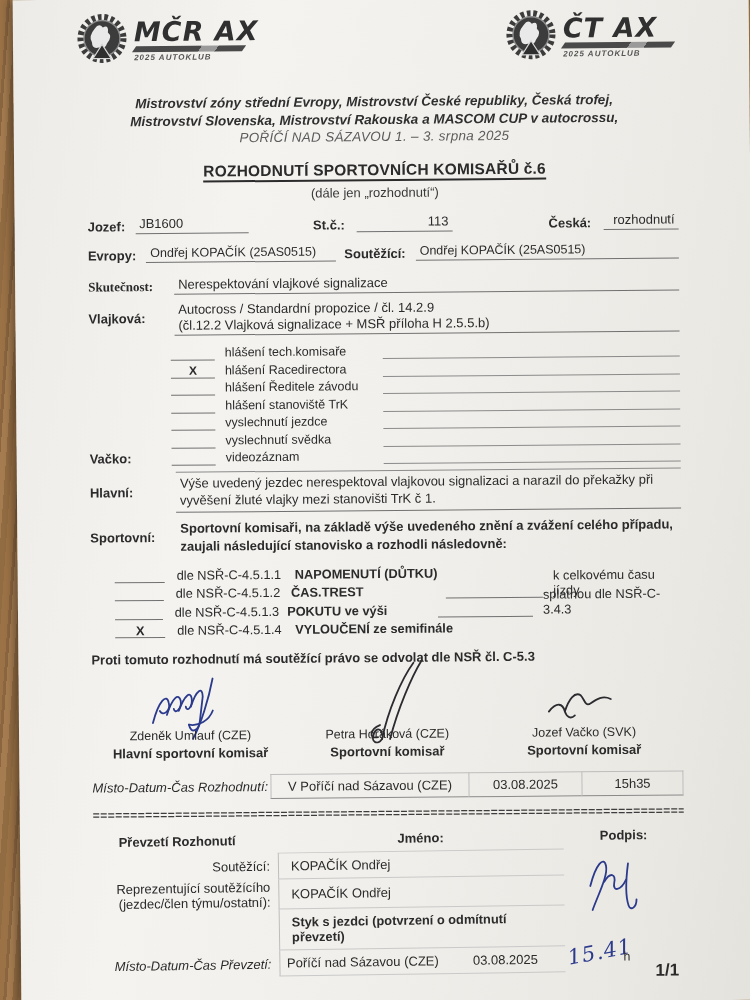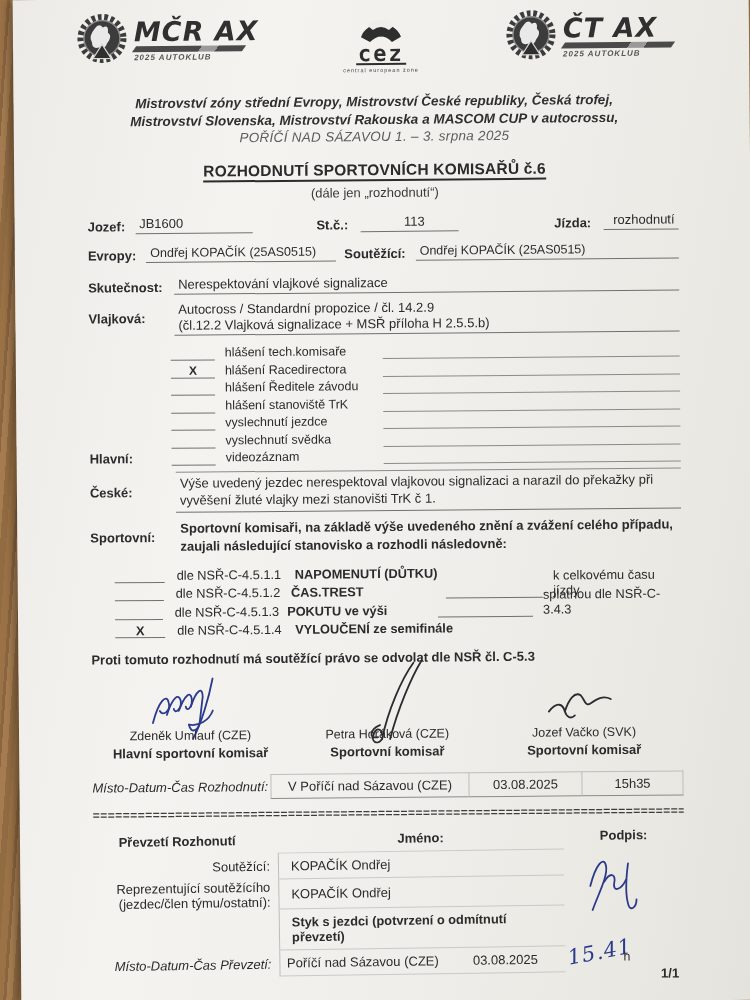--- a/index.html
+++ b/index.html
@@ -31,27 +31,27 @@
   .doc-title{text-align:center;margin-top:15px;font-size:15.5px;font-weight:bold;letter-spacing:.2px;}
   .doc-title span{border-bottom:2px solid #2b2b2b;padding-bottom:1px;}
   .doc-sub{text-align:center;font-size:13px;color:#3a3a3a;margin-top:6px;}
   
   .form{margin:14px 2px 0 18px;font-size:13px;}
   .row{display:flex;align-items:flex-end;}
   .lbl{font-weight:bold;}
   .u{border-bottom:1.4px solid #707070;padding:0 4px 2px 4px;}
   .r1{margin-bottom:12px;}
   .r1 .c-div{width:120px;margin-left:10px;}
-  .r1 .c-st{width:88px;margin-left:12px;text-align:center;padding-left:14px;}
+  .r1 .c-st{width:88px;margin-left:12px;text-align:right;padding-left:14px;}
   .r1 .c-ji{flex:1;margin-left:12px;padding-left:10px;}
   .r2{margin-bottom:14px;}
   .r2 .c-je{width:182px;margin-left:10px;font-size:12.5px;}
   .r2 .c-so{flex:1;margin-left:10px;font-size:12.5px;}
   .r3{margin-bottom:6px;}
-  .r3 .lbl{width:82px;}
+  .r3 .lbl{width:82px;font-family:Liberation Serif, serif;}
   .r3 .val{flex:1;margin-left:4px;}
   .r4{margin-bottom:8px;align-items:center;}
   .r4 .lbl{width:82px;}
   .r4 .val{flex:1;margin-left:4px;}
   .r4 .val .l1{padding:1px 4px 1px 4px;}
   .r4 .val .l2{padding:0 4px 2px 4px;border-bottom:1.4px solid #707070;}
   .dukaz{margin-bottom:4px;}
   .dukaz .lbl{width:82px;padding-top:2px;}
   .ev{flex:1;}
   .ev-row{display:flex;align-items:flex-end;height:17.5px;font-size:12.5px;}
@@ -100,21 +100,21 @@
   .ho-head .ho-l{text-align:left;padding-left:26px;font-weight:bold;}
   .ho-head .ho-n{border:none;justify-content:center;font-weight:bold;}
   .ho-head .ho-s{font-weight:bold;text-align:center;padding-top:5px;}
   .ho-styk .ho-n{justify-content:center;font-weight:600;font-size:12.8px;}
   .ho-meta .ho-l{font-style:italic;}
   .ho-meta .ho-n{padding:5px 0;}
   .ho-meta .m-p{flex:1;text-align:center;}
   .ho-meta .m-d{width:120px;text-align:center;}
   .hand-time{position:absolute;left:2px;top:-6px;color:#2b3a8c;font-family:"DejaVu Serif",serif;font-style:italic;font-size:21px;transform:rotate(-10deg);letter-spacing:1px;}
   .hand-h{position:absolute;left:58px;top:4px;color:#333;font-size:12.5px;}
-  .pagenum{position:absolute;right:78px;bottom:20px;font-weight:bold;font-size:13px;}
+  .pagenum{position:absolute;right:78px;bottom:20px;font-weight:bold;font-size:17px;}
   .badge{flex:0 0 auto;}
 </style>
 </head>
 <body>
 
 <div class="sheet">
   <div class="content">
 
     <div class="hdr">
       <div class="logo">
@@ -125,29 +125,20 @@
           <path d="M21 17 q4 -6 8 -1 q6 -3 5 5 q5 4 -1 11 q-2 6 -8 4 q-7 2 -7 -5 q-4 -6 3 -14" fill="#e9e9e9"></path>
           <path d="M28 33 l9 14 h-18 z" fill="#2e2e2e" stroke="#d6d6d6" stroke-width="1.2"></path>
         </svg>
         <div class="txt">
           <div class="logo-title">MČR AX</div>
           <div class="stripes"></div>
           <div class="logo-sub">2025 AUTOKLUB</div>
         </div>
       </div>
 
-      <div class="cez">
-        <svg width="52" height="34" viewBox="0 0 52 34">
-          <path d="M6 26 A21 19 0 0 1 46 26 L37 31 Q26 20 15 31 Z" fill="#2e2e2e"></path>
-          <path d="M12 14 A17 13 0 0 1 40 14 L34 19 Q26 13 18 19 Z" fill="#efeeea"></path>
-          <circle cx="26" cy="23" r="2.4" fill="#2e2e2e"></circle>
-        </svg>
-        <div class="cez-word">cez</div>
-        <div class="cez-sub">central european zone</div>
-      </div>
 
       <div class="logo">
         <svg class="badge" width="56" height="60" viewBox="0 0 56 60">
           <circle cx="28" cy="27" r="20" fill="none" stroke="#3c3c3c" stroke-width="9" stroke-dasharray="3.4 2.6"></circle>
           <circle cx="28" cy="27" r="18" fill="#3c3c3c"></circle>
           <circle cx="28" cy="27" r="18" fill="none" stroke="#8d8d8d" stroke-width="1.4"></circle>
           <path d="M21 17 q4 -6 8 -1 q6 -3 5 5 q5 4 -1 11 q-2 6 -8 4 q-7 2 -7 -5 q-4 -6 3 -14" fill="#e9e9e9"></path>
           <path d="M28 33 l9 14 h-18 z" fill="#2e2e2e" stroke="#d6d6d6" stroke-width="1.2"></path>
         </svg>
         <div class="txt">
@@ -167,21 +158,21 @@
     <div class="doc-title"><span>ROZHODNUTÍ SPORTOVNÍCH KOMISAŘŮ č.6</span></div>
     <div class="doc-sub">(dále jen „rozhodnutí“)</div>
 
     <div class="form">
 
       <div class="row r1">
         <span class="lbl">Jozef:</span>
         <span class="u c-div">JB1600</span>
         <span class="lbl" style="margin-left:64px">St.č.:</span>
         <span class="u c-st">113</span>
-        <span class="lbl" style="margin-left:96px">Jízda:</span>
+        <span class="lbl" style="margin-left:96px">Česká:</span>
         <span class="u c-ji">rozhodnutí</span>
       </div>
 
       <div class="row r2">
         <span class="lbl">Evropy:</span>
         <span class="u c-je">Ondřej KOPAČÍK (25AS0515)</span>
         <span class="lbl" style="margin-left:8px">Soutěžící:</span>
         <span class="u c-so">Ondřej KOPAČÍK (25AS0515)</span>
       </div>
 
@@ -192,21 +183,21 @@
 
       <div class="row r4">
         <span class="lbl">Vlajková:</span>
         <span class="val">
           <div class="l1">Autocross / Standardní propozice / čl. 14.2.9</div>
           <div class="l2">(čl.12.2 Vlajková signalizace + MSŘ příloha H 2.5.5.b)</div>
         </span>
       </div>
 
       <div class="row dukaz">
-        <span class="lbl">Hlavní:</span>
+        <span class="lbl">Vačko:</span>
         <div class="ev">
           <div class="ev-row">
             <span class="ev-mark"></span>
             <span class="ev-lbl">hlášení tech.komisaře</span>
             <span class="ev-line"></span>
           </div>
           <div class="ev-row">
             <span class="ev-mark">X</span>
             <span class="ev-lbl">hlášení Racedirectora</span>
             <span class="ev-line"></span>
@@ -233,21 +224,21 @@
           </div>
           <div class="ev-row">
             <span class="ev-mark"></span>
             <span class="ev-lbl">videozáznam</span>
             <span class="ev-line"></span>
           </div>
         </div>
       </div>
 
       <div class="row duvod">
-        <span class="lbl">České:</span>
+        <span class="lbl">Hlavní:</span>
         <span class="val">
           <div>Výše uvedený jezdec nerespektoval vlajkovou signalizaci a narazil do překažky při</div>
           <div>vyvěšení žluté vlajky mezi stanovišti TrK č 1.</div>
         </span>
       </div>
 
       <div class="row rozh">
         <span class="lbl">Sportovní:</span>
         <span class="val">
           <div>Sportovní komisaři, na základě výše uvedeného znění a zvážení celého případu,</div>

